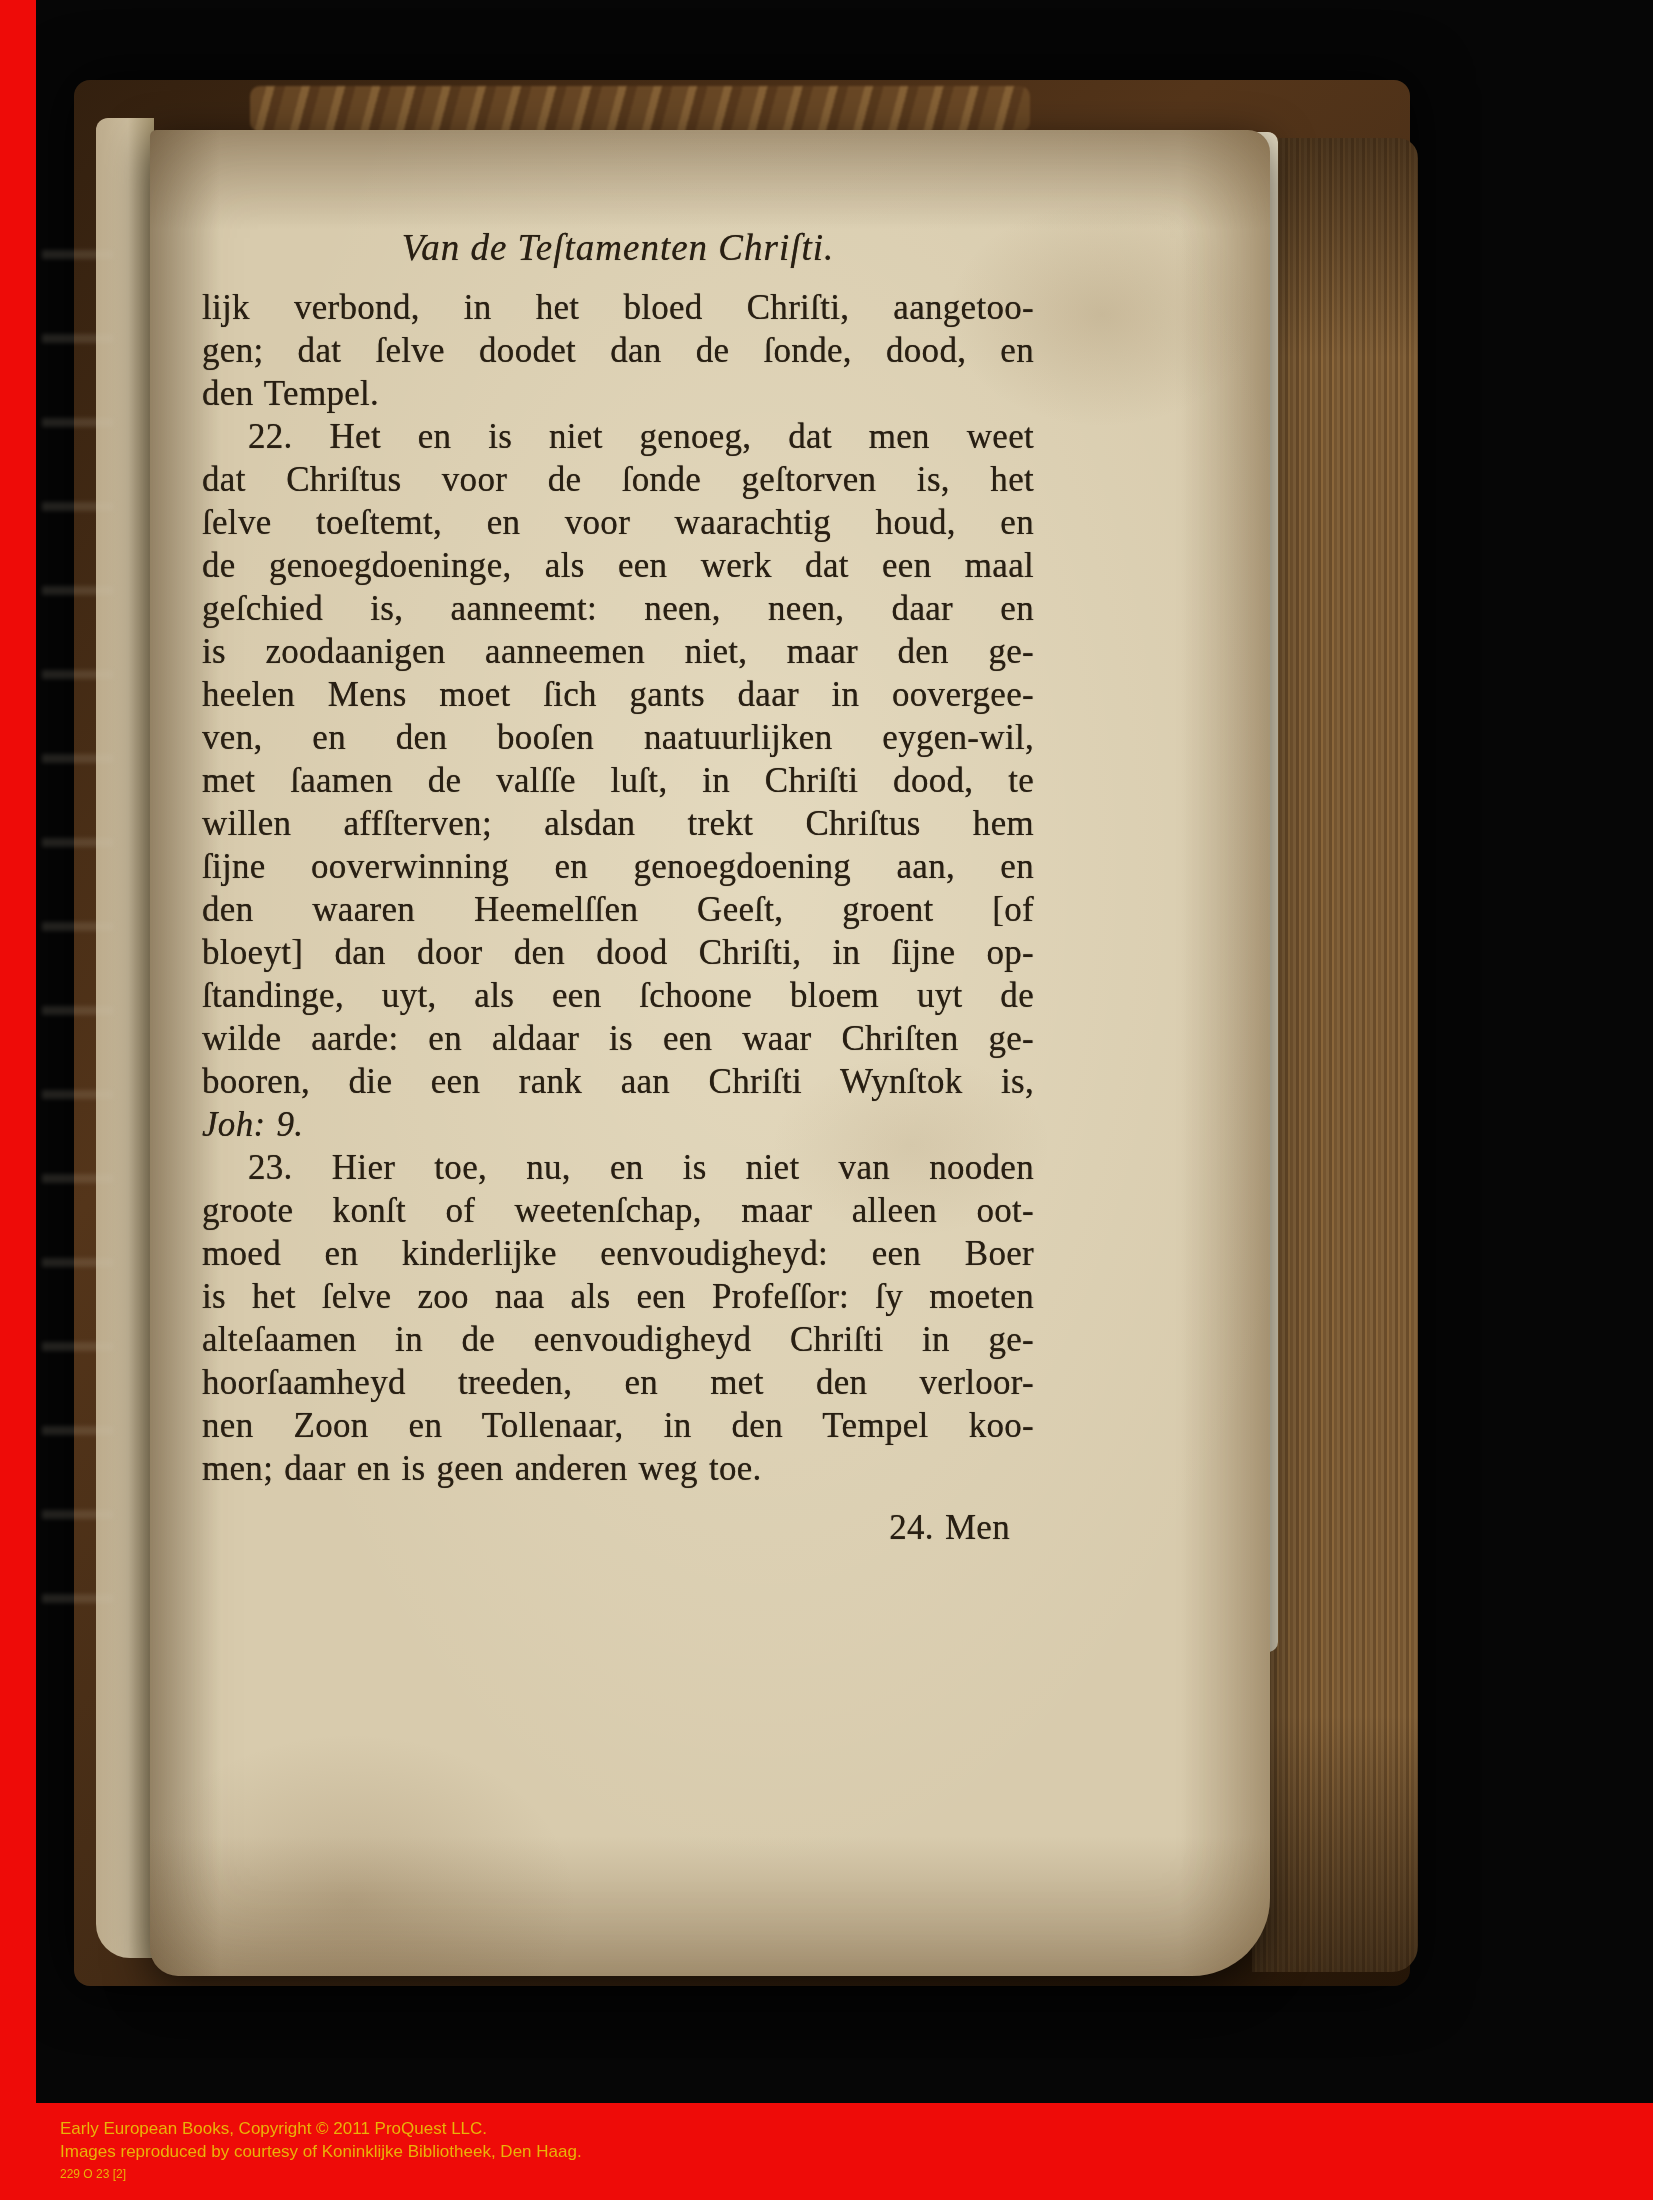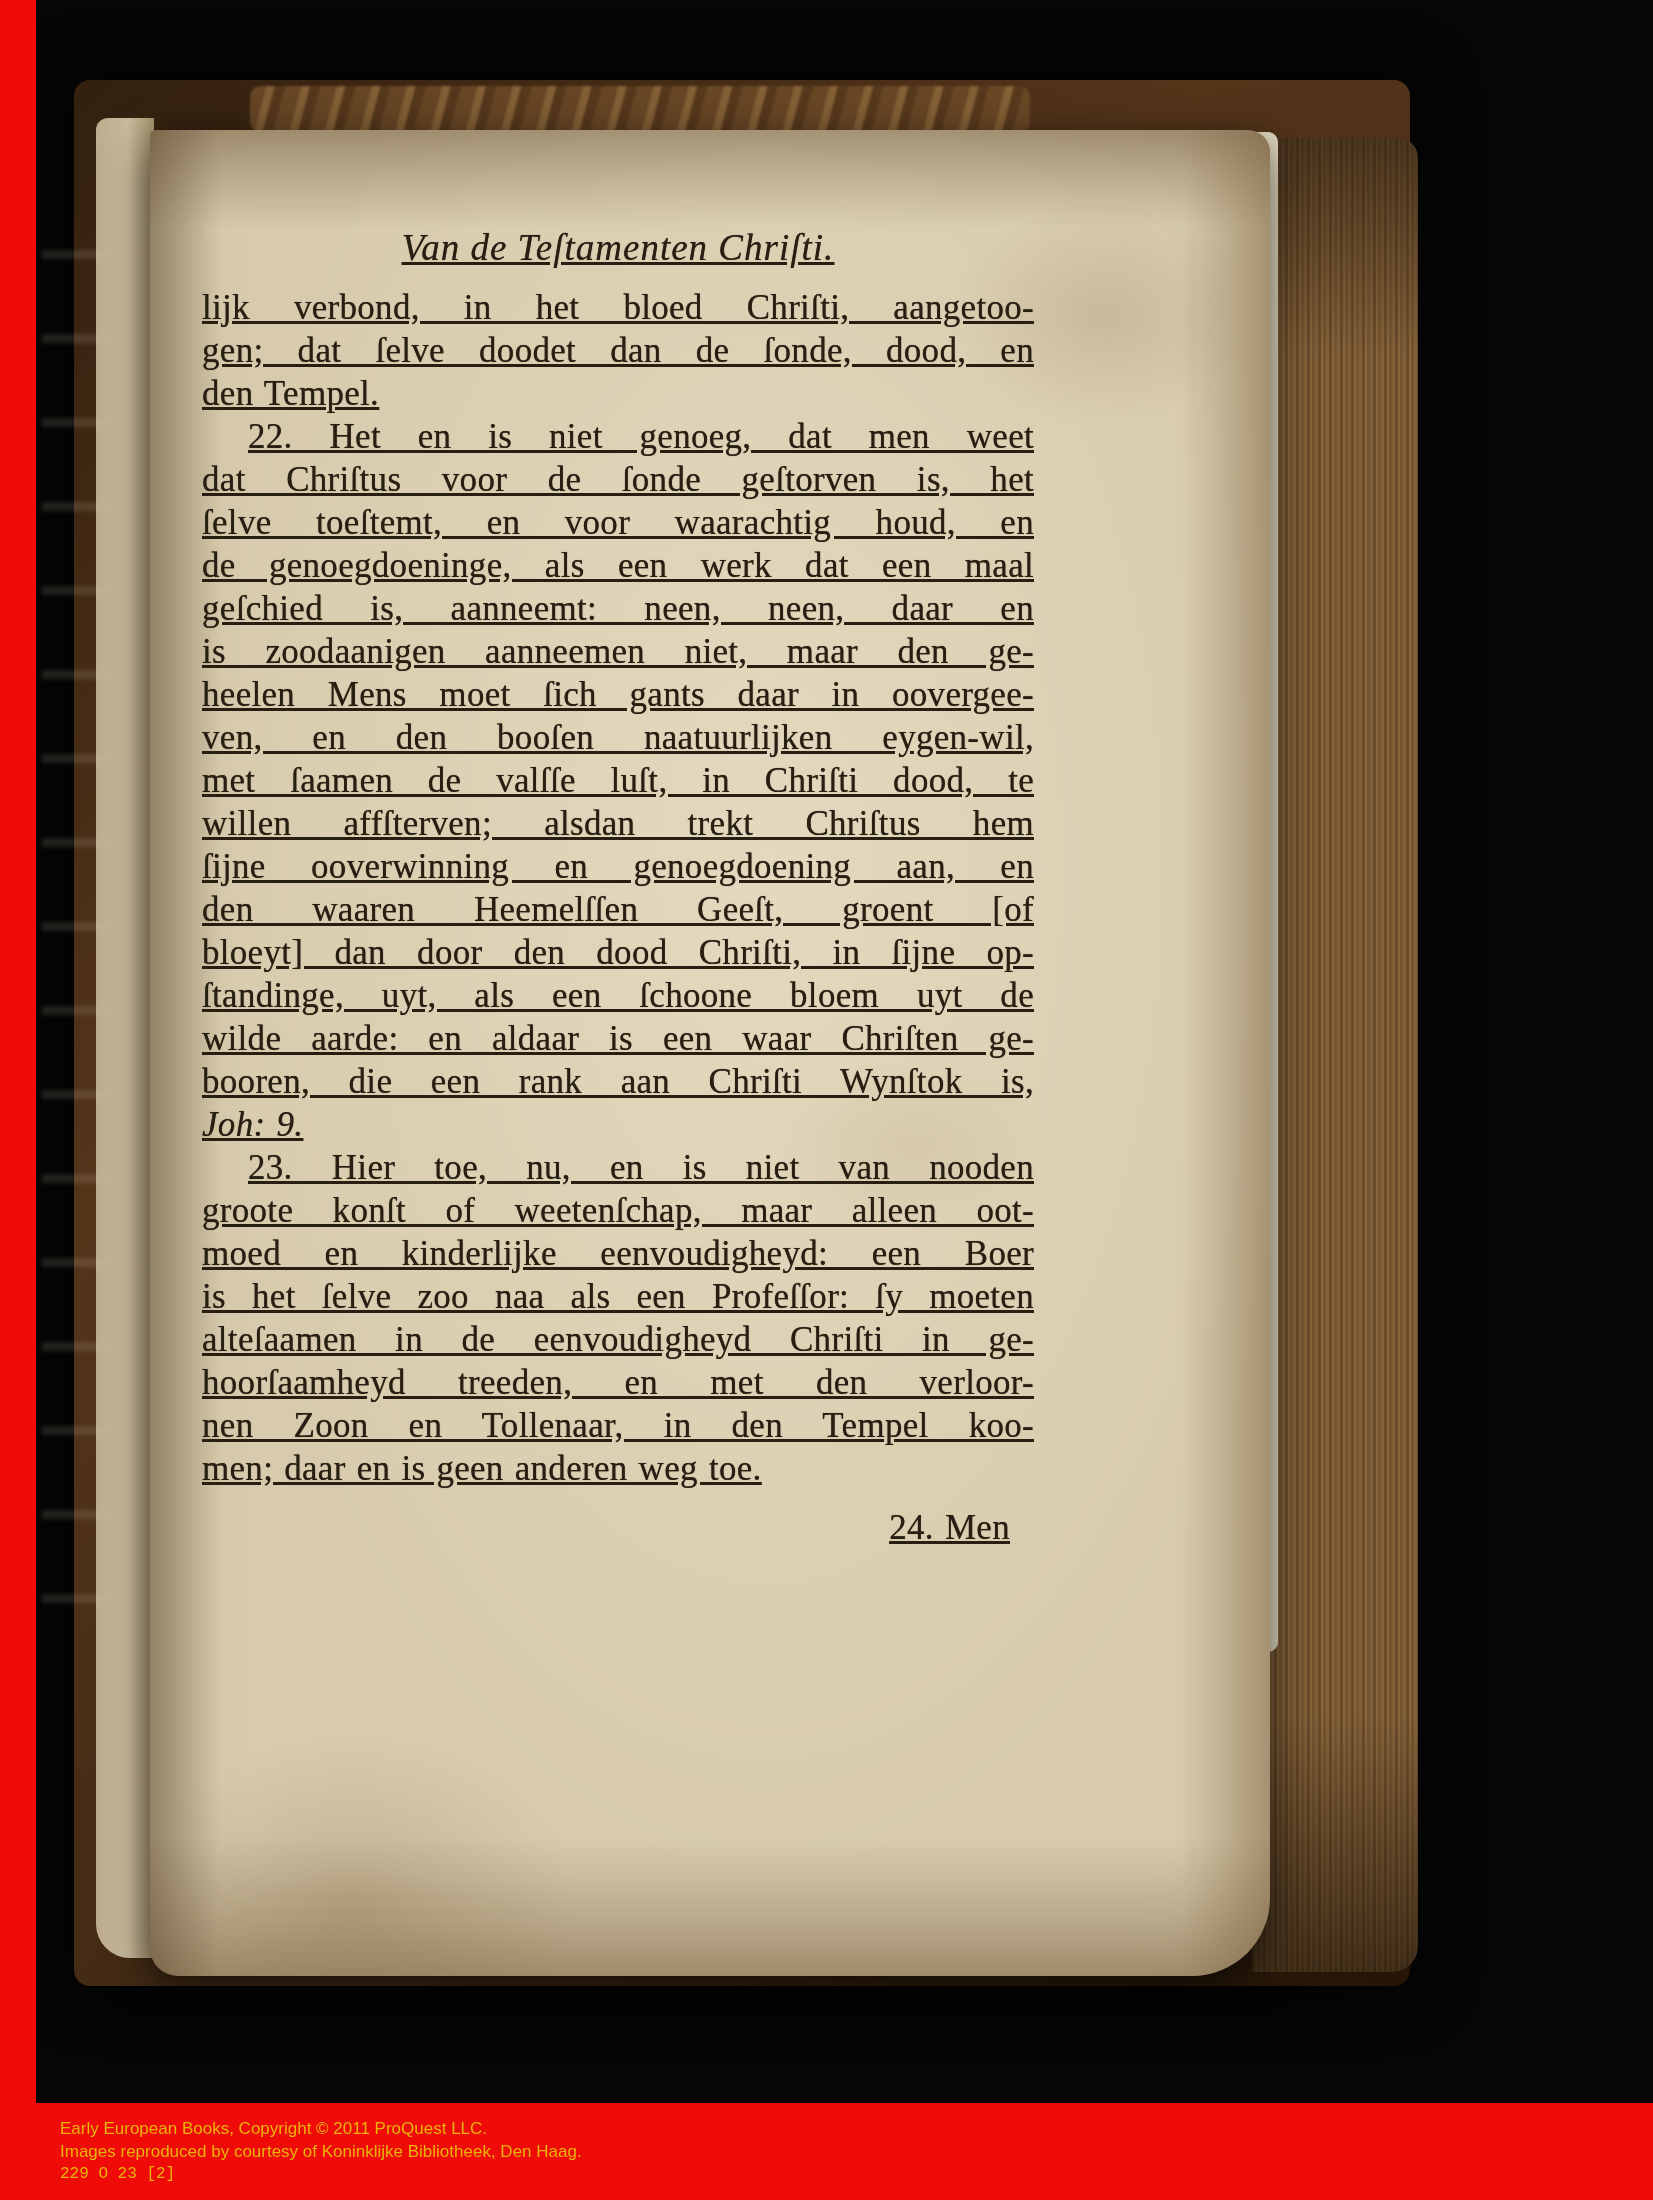--- a/index.html
+++ b/index.html
@@ -6,21 +6,21 @@
   .stage{position:relative;width:1653px;height:2200px;background:#060606;overflow:hidden;
          font-family:"Liberation Serif",serif;}
 
   
   .red-left{position:absolute;left:0;top:0;width:36px;height:2200px;background:#ee0b08;z-index:6;}
   .red-bottom{position:absolute;left:0;bottom:0;width:1653px;height:97px;background:#ee0b08;z-index:6;}
 
   
   .footer{position:absolute;left:60px;bottom:14px;z-index:7;color:#eab308;
           font-family:"Liberation Sans",sans-serif;font-size:17px;line-height:23px;}
-  .footer .shelf{font-size:16px;font-family:Liberation Mono, monospace;}
+  .footer .shelf{font-size:12px;}
 
   
   .leather{position:absolute;left:74px;top:80px;width:1336px;height:1906px;border-radius:16px;
            background:linear-gradient(135deg,#33200f 0%,#54351a 35%,#3d2713 70%,#241507 100%);
            box-shadow:0 0 60px rgba(0,0,0,.9);}
   .marble{position:absolute;left:250px;top:86px;width:780px;height:46px;border-radius:10px;
           background:repeating-linear-gradient(105deg,#6e4c28 0 16px,#8f6a3c 16px 24px,#5a3b1e 24px 34px);
           filter:blur(1px);opacity:.85;}
   .fore-edge{position:absolute;left:1252px;top:138px;width:166px;height:1834px;
              border-radius:0 20px 26px 0;
@@ -44,21 +44,21 @@
           radial-gradient(200px 130px at 68% 55%,rgba(130,100,60,.10),rgba(0,0,0,0) 70%),
           radial-gradient(ellipse at 55% 40%,rgba(255,250,230,.30),rgba(0,0,0,0) 65%),
           linear-gradient(90deg,rgba(85,65,38,.45) 0px,rgba(85,65,38,0) 70px),
           linear-gradient(270deg,rgba(115,88,50,.38) 0px,rgba(0,0,0,0) 90px),
           linear-gradient(0deg,rgba(108,82,48,.42) 0px,rgba(0,0,0,0) 140px),
           linear-gradient(180deg,rgba(100,75,45,.40) 0px,rgba(0,0,0,0) 100px),
           #d8cbad;
         box-shadow:inset 0 0 90px rgba(95,70,40,.30), 0 12px 44px rgba(0,0,0,.65);}
 
   .textcol{position:absolute;left:52px;top:94px;width:832px;color:#281f13;
-           text-shadow:0 0 .7px rgba(40,30,18,.85);text-decoration:underline;}
+           text-shadow:0 0 .7px rgba(40,30,18,.85);}
   .hdr{text-align:center;font-style:italic;font-size:37px;line-height:48px;
        letter-spacing:1px;margin-bottom:14px;}
   .ln{display:block;height:43px;line-height:43px;font-size:35px;letter-spacing:.3px;word-spacing:2px;}
   .j{text-align:justify;}
   .j::after{content:"";display:inline-block;width:100%;height:0;line-height:0;vertical-align:top;}
   .ind{text-indent:46px;}
   .it{font-style:italic;}
   .cw{text-align:right;margin-top:16px;padding-right:24px;}
 </style>
 </head>

